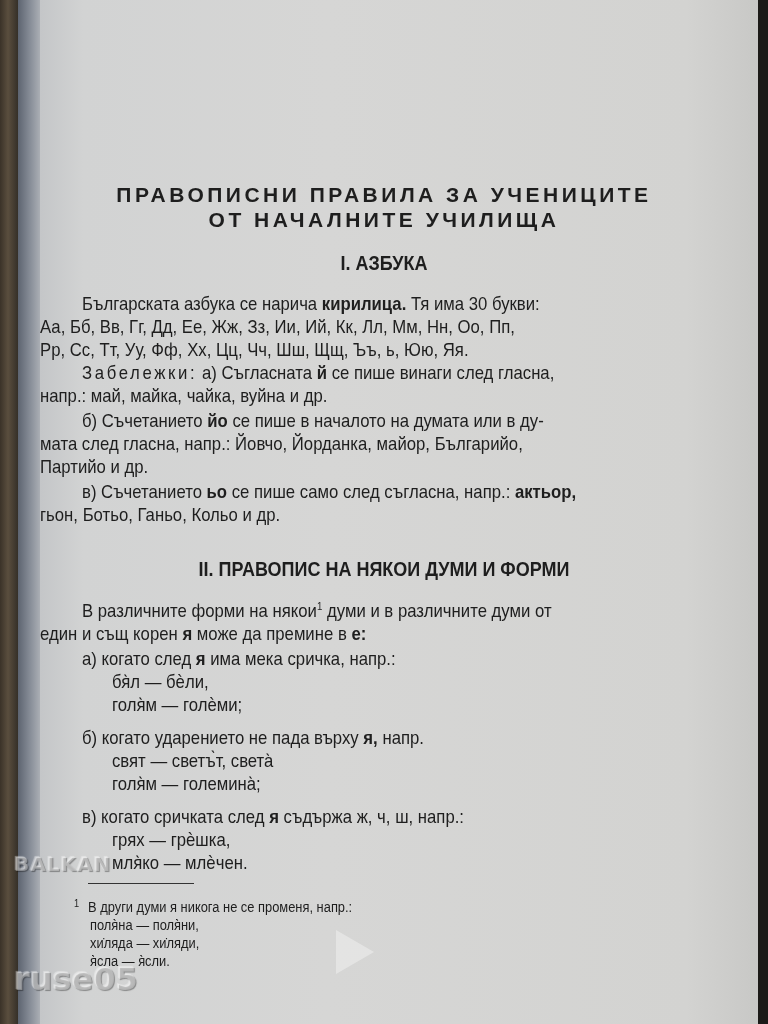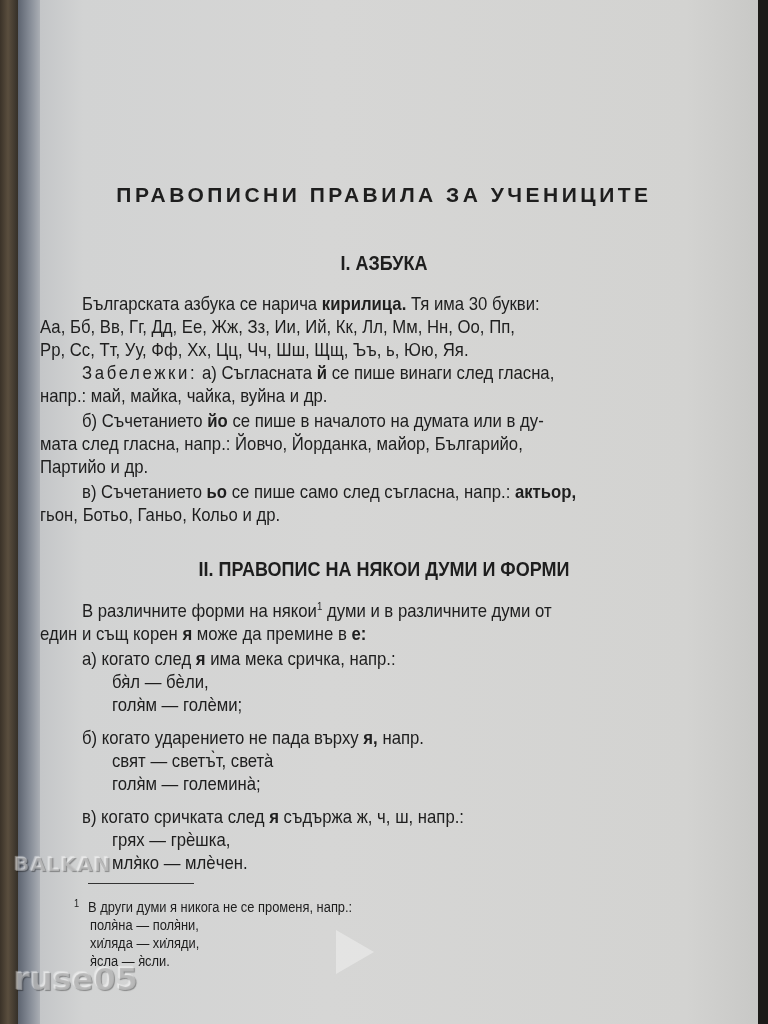--- a/index.html
+++ b/index.html
@@ -73,20 +73,21 @@
 <body>
 
 <div class="binding"></div>
 <div class="spine-shadow"></div>
 <div class="page"></div>
 <div class="right-edge"></div>
 
 <div class="content">
 
   <div class="title" style="top:180px;">ПРАВОПИСНИ ПРАВИЛА ЗА УЧЕНИЦИТЕ</div>
+  <div class="title" style="top:205px;">ОТ НАЧАЛНИТЕ УЧИЛИЩА</div>
 
   <div class="h-section" style="top:250px;">I. АЗБУКА</div>
 
   <div class="line" style="left:82px; top:293px;"><span>Българската азбука се нарича </span><b>кирилица.</b><span> Тя има 30 букви:</span></div>
   <div class="line" style="left:40px; top:316px;">Аа, Бб, Вв, Гг, Дд, Ее, Жж, Зз, Ии, Ий, Кк, Лл, Мм, Нн, Оо, Пп,</div>
   <div class="line" style="left:40px; top:339px;">Рр, Сс, Тт, Уу, Фф, Хх, Цц, Чч, Шш, Щщ, Ъъ, ь, Юю, Яя.</div>
 
   <div class="line" style="left:82px; top:362px;"><span class="spaced">Забележки:</span><span> а) Съгласната </span><b>й</b><span> се пише винаги след гласна,</span></div>
   <div class="line" style="left:40px; top:385px;">напр.: май, майка, чайка, вуйна и др.</div>
 

